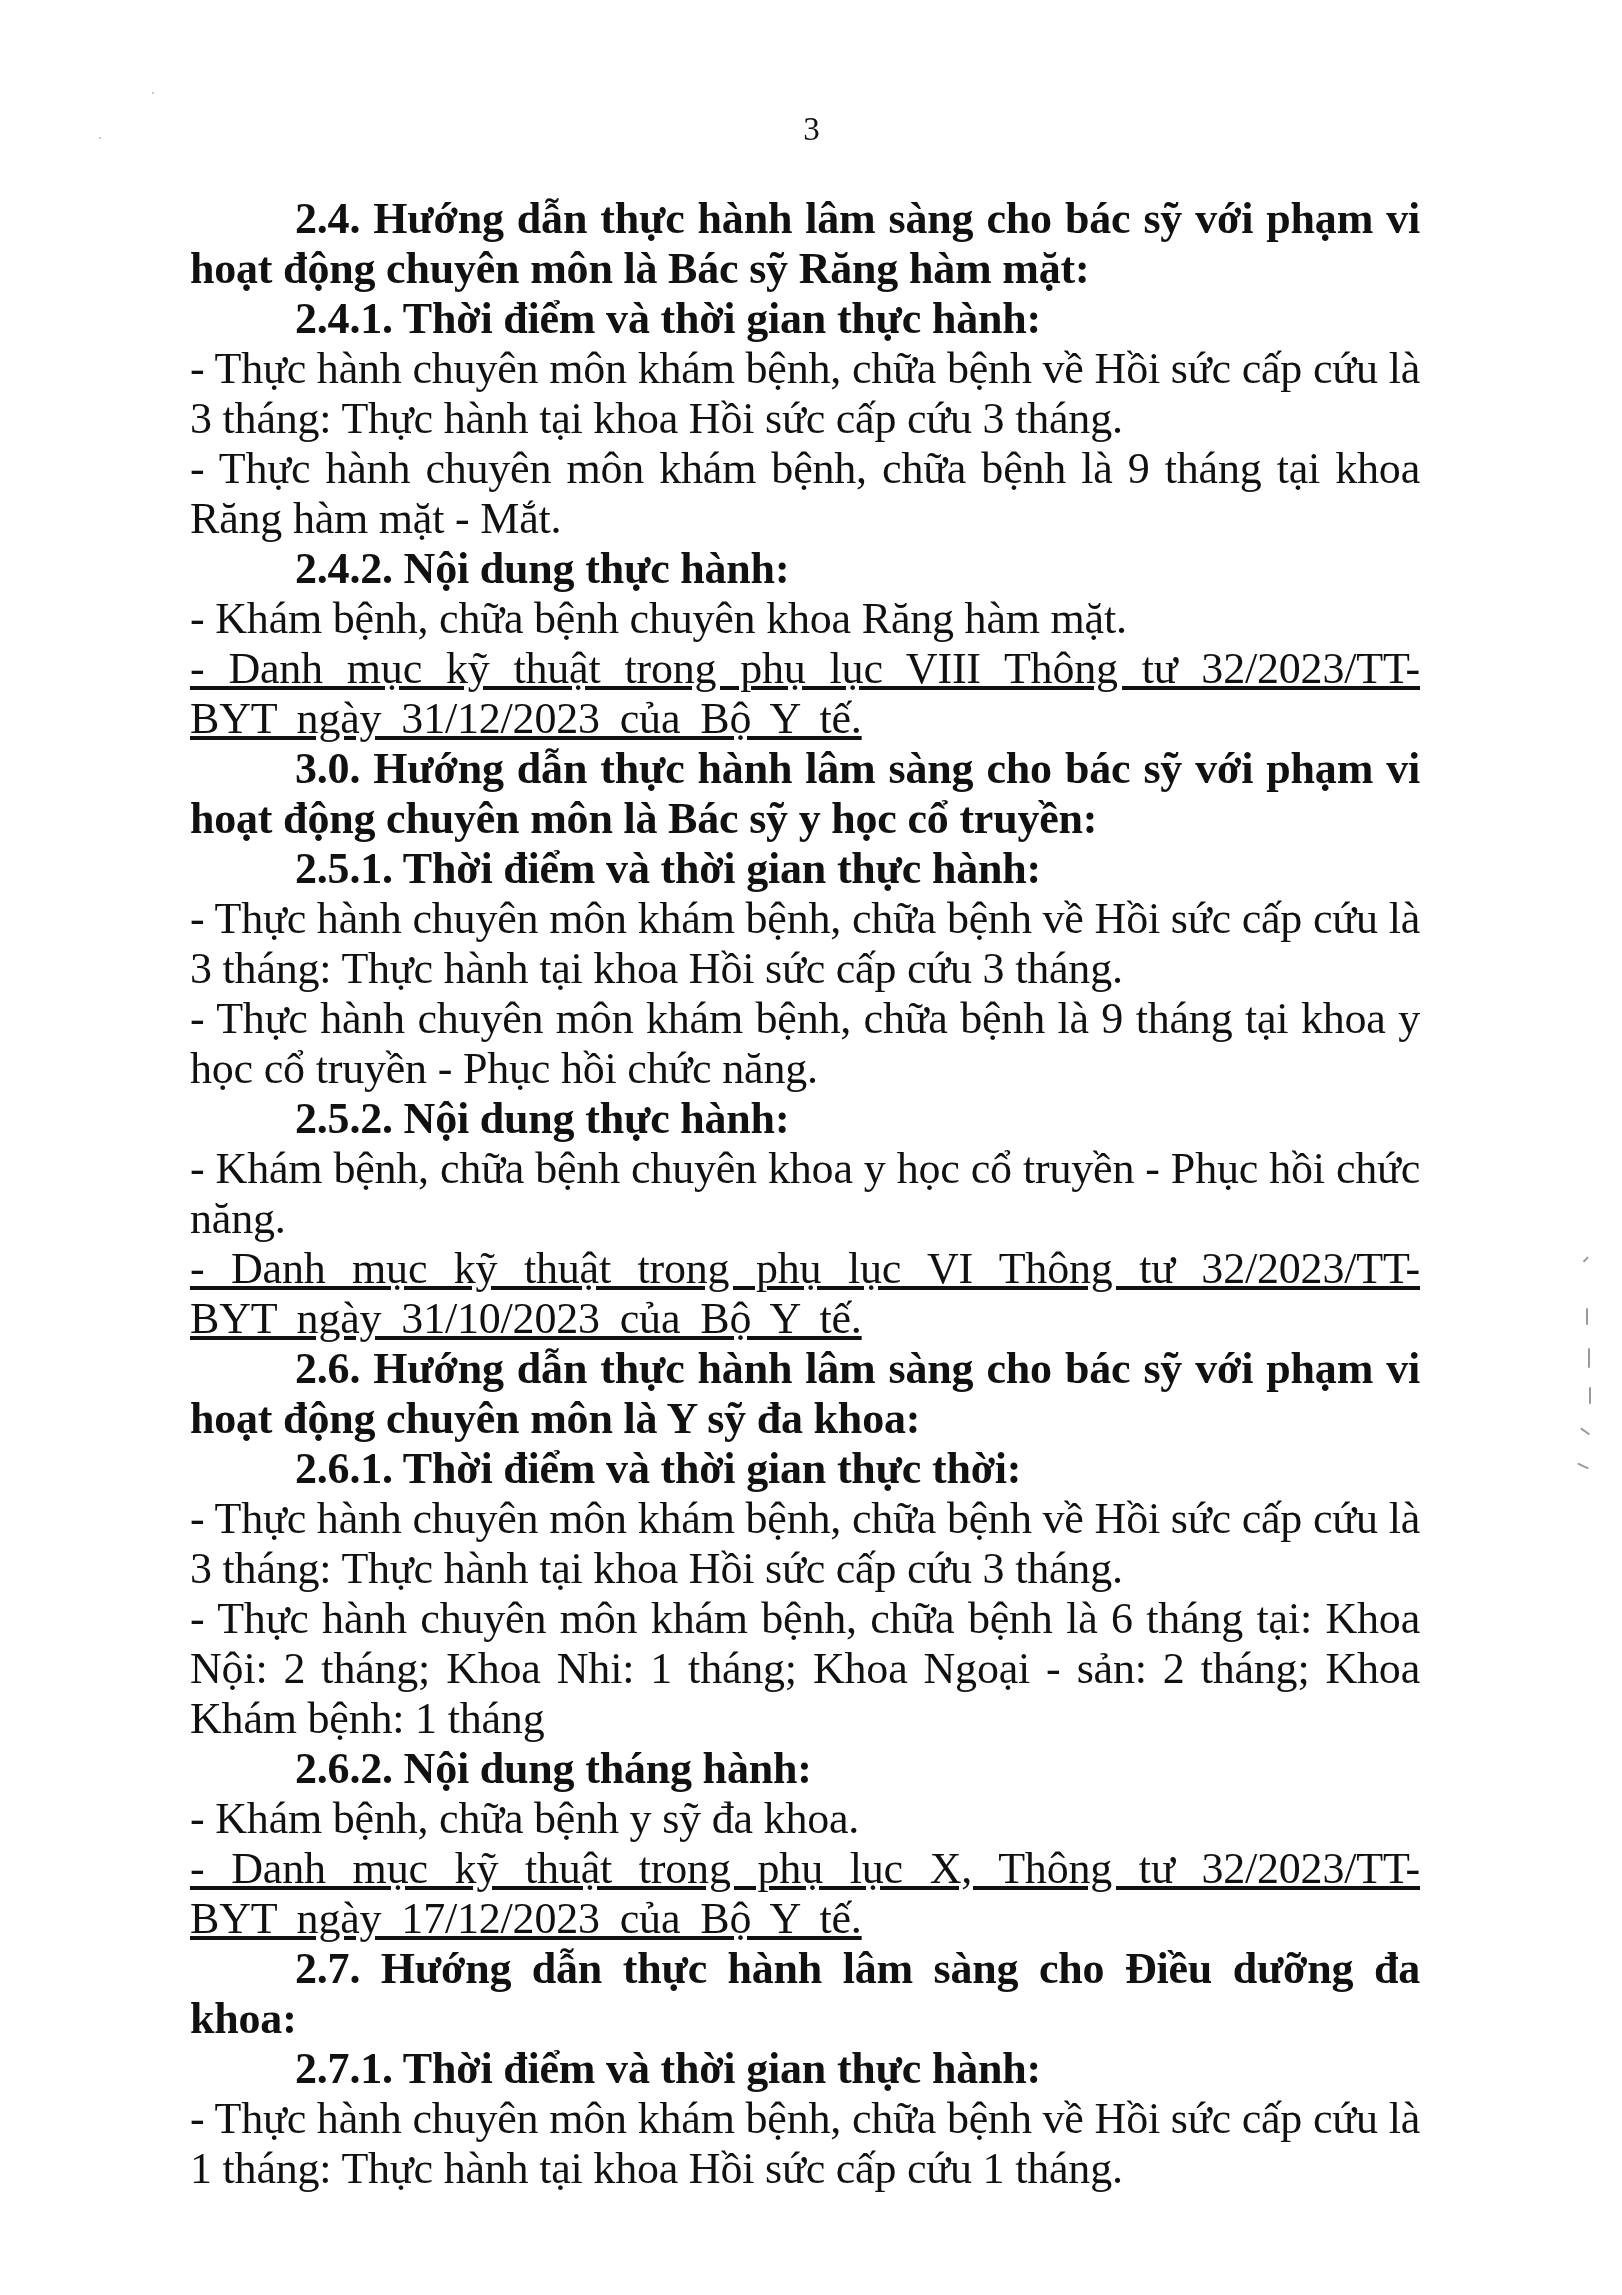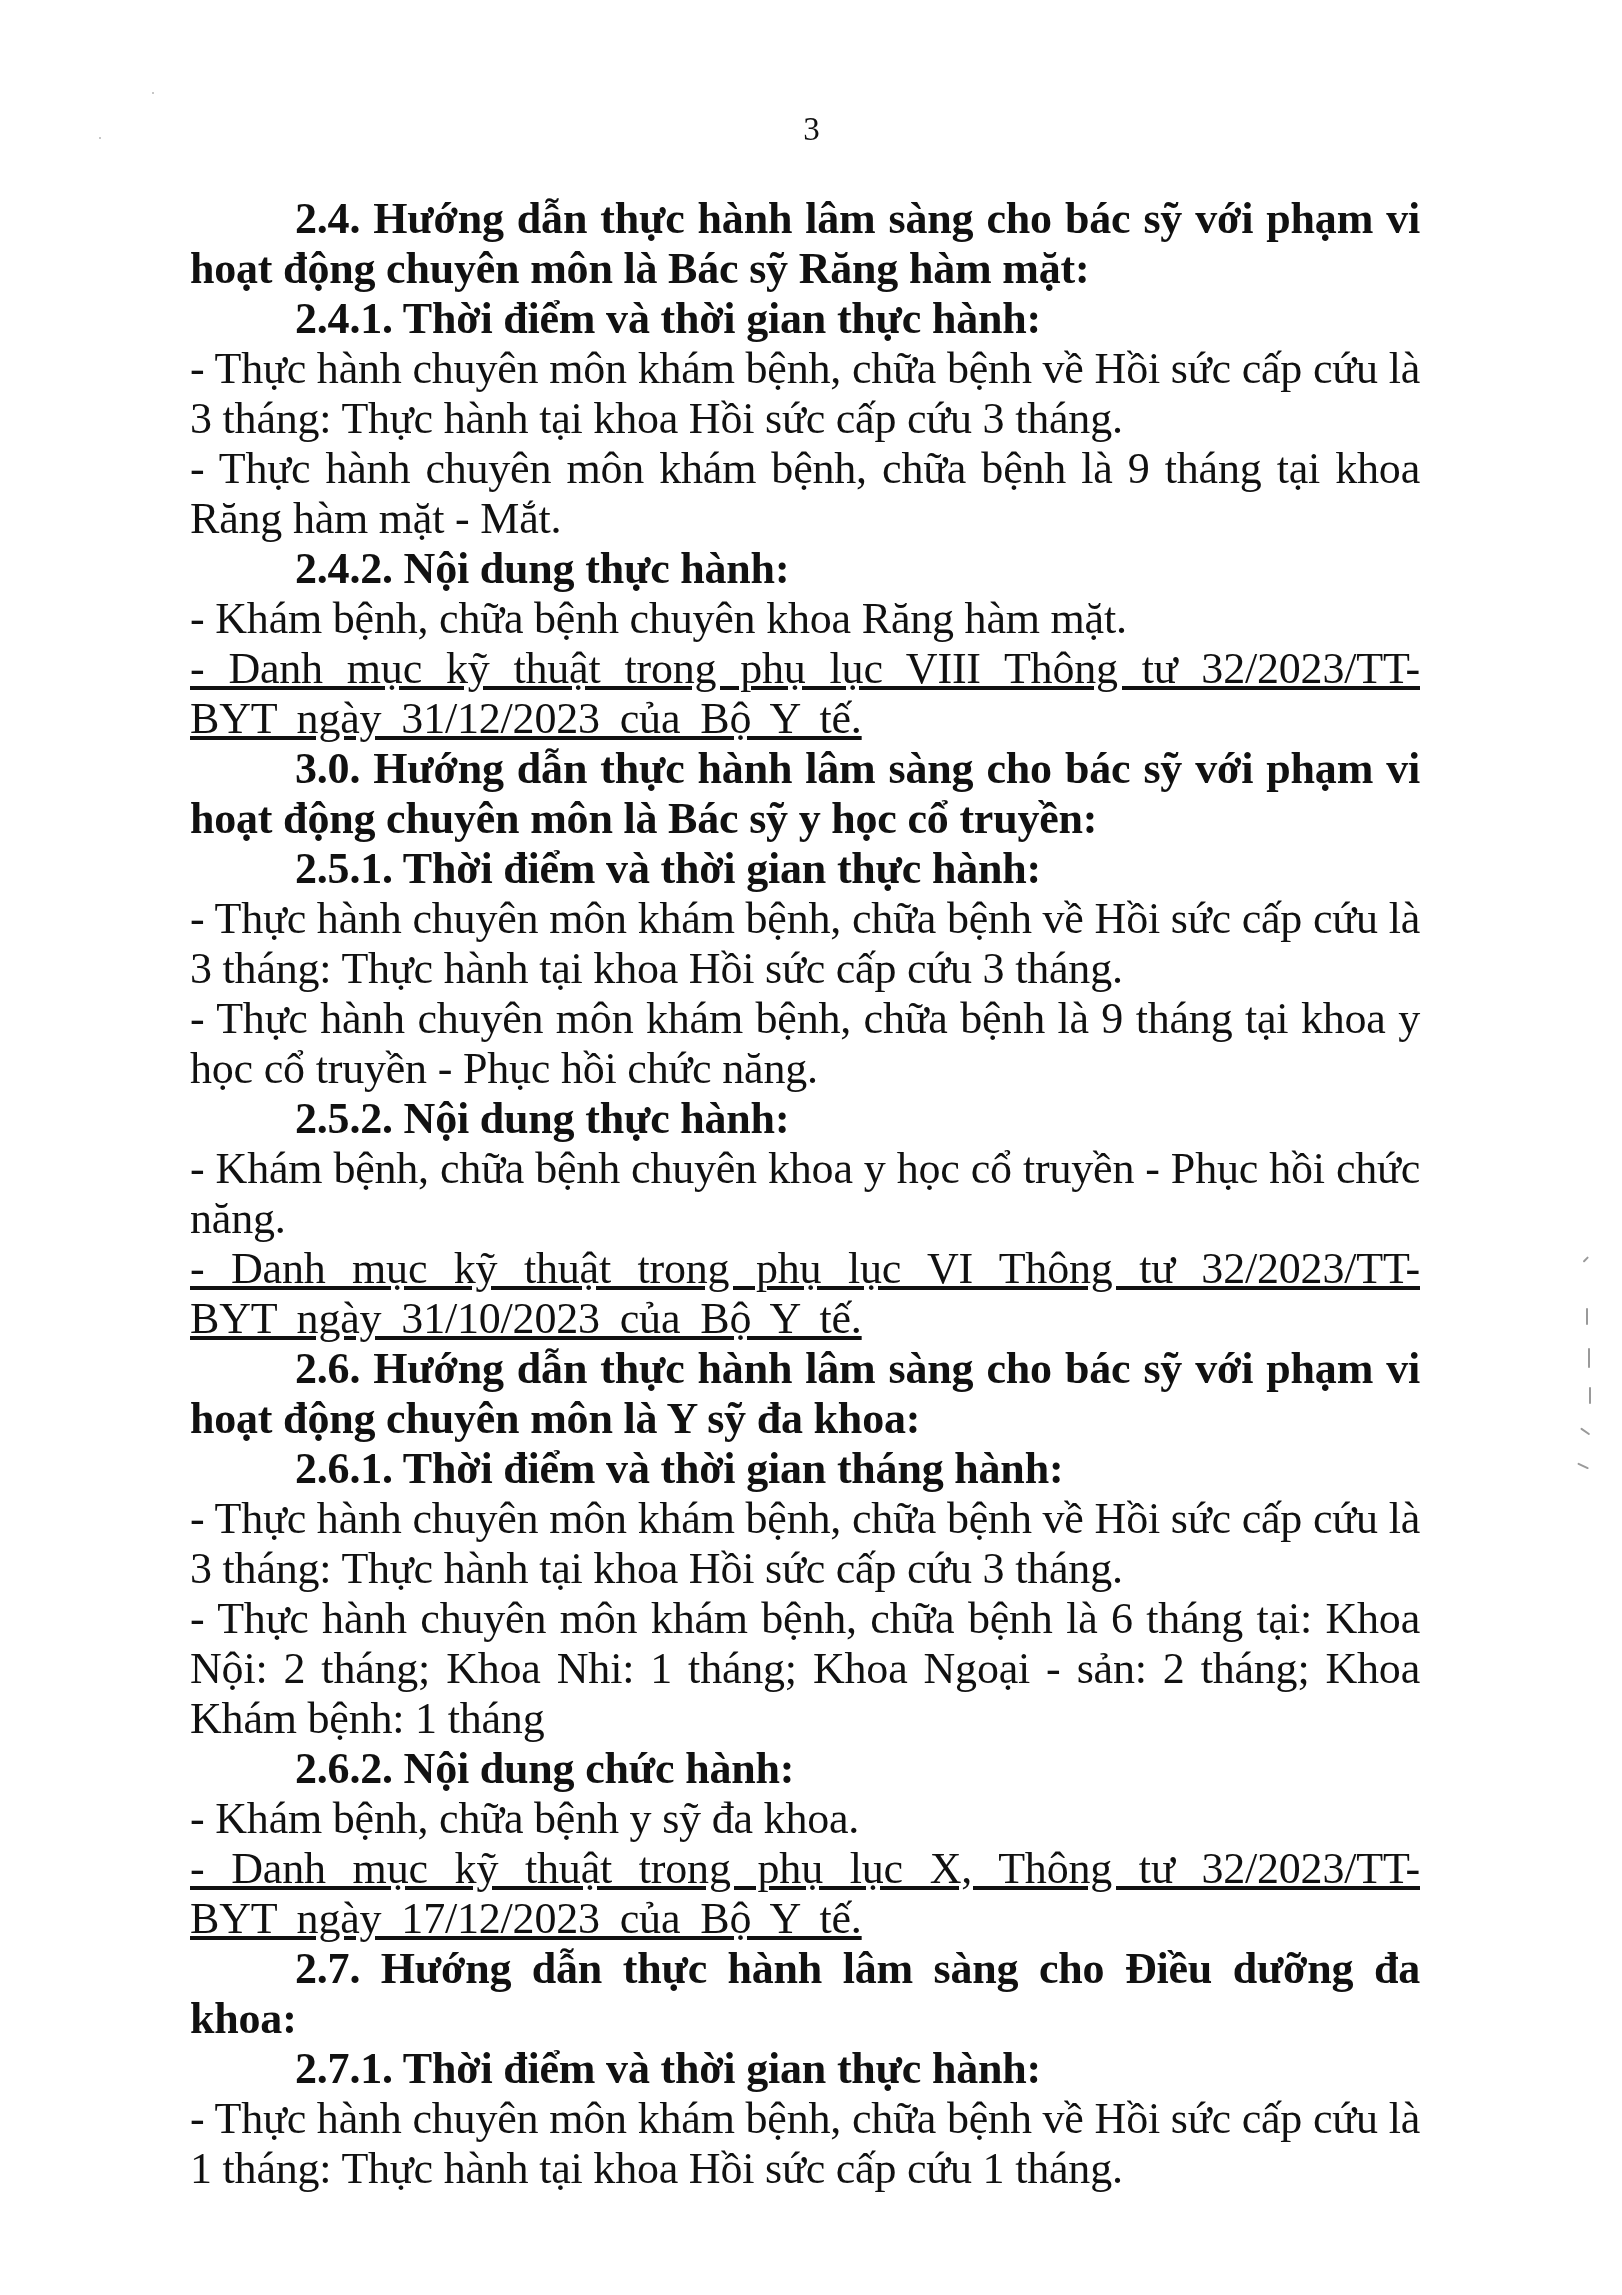--- a/index.html
+++ b/index.html
@@ -97,24 +97,24 @@
     <p class="para subheading">2.5.1. Thời điểm và thời gian thực hành:</p>
     <p class="para bullet">- Thực hành chuyên môn khám bệnh, chữa bệnh về Hồi sức cấp cứu là 3 tháng: Thực hành tại khoa Hồi sức cấp cứu 3 tháng.</p>
     <p class="para bullet">- Thực hành chuyên môn khám bệnh, chữa bệnh là 9 tháng tại khoa y học cổ truyền - Phục hồi chức năng.</p>
     <p class="para subheading">2.5.2. Nội dung thực hành:</p>
     <p class="para bullet">- Khám bệnh, chữa bệnh chuyên khoa y học cổ truyền - Phục hồi chức năng.</p>
     <p class="para bullet spaced">- Danh mục kỹ thuật trong phụ lục VI Thông tư 32/2023/TT-BYT ngày 31/10/2023 của Bộ Y tế.</p>
   </div>
 
   <div>
     <p class="para heading">2.6. Hướng dẫn thực hành lâm sàng cho bác sỹ với phạm vi hoạt động chuyên môn là Y sỹ đa khoa:</p>
-    <p class="para subheading">2.6.1. Thời điểm và thời gian tháng hành:</p>
+    <p class="para subheading">2.6.1. Thời điểm và thời gian thực thời:</p>
     <p class="para bullet">- Thực hành chuyên môn khám bệnh, chữa bệnh về Hồi sức cấp cứu là 3 tháng: Thực hành tại khoa Hồi sức cấp cứu 3 tháng.</p>
     <p class="para bullet">- Thực hành chuyên môn khám bệnh, chữa bệnh là 6 tháng tại: Khoa Nội: 2 tháng; Khoa Nhi: 1 tháng; Khoa Ngoại - sản: 2 tháng; Khoa Khám bệnh: 1 tháng</p>
-    <p class="para subheading">2.6.2. Nội dung chức hành:</p>
+    <p class="para subheading">2.6.2. Nội dung tháng hành:</p>
     <p class="para bullet">- Khám bệnh, chữa bệnh y sỹ đa khoa.</p>
     <p class="para bullet spaced">- Danh mục kỹ thuật trong phụ lục X, Thông tư 32/2023/TT-BYT ngày 17/12/2023 của Bộ Y tế.</p>
   </div>
 
   <div>
     <p class="para heading">2.7. Hướng dẫn thực hành lâm sàng cho Điều dưỡng đa khoa:</p>
     <p class="para subheading">2.7.1. Thời điểm và thời gian thực hành:</p>
     <p class="para bullet">- Thực hành chuyên môn khám bệnh, chữa bệnh về Hồi sức cấp cứu là 1 tháng: Thực hành tại khoa Hồi sức cấp cứu 1 tháng.</p>
   </div>
 

